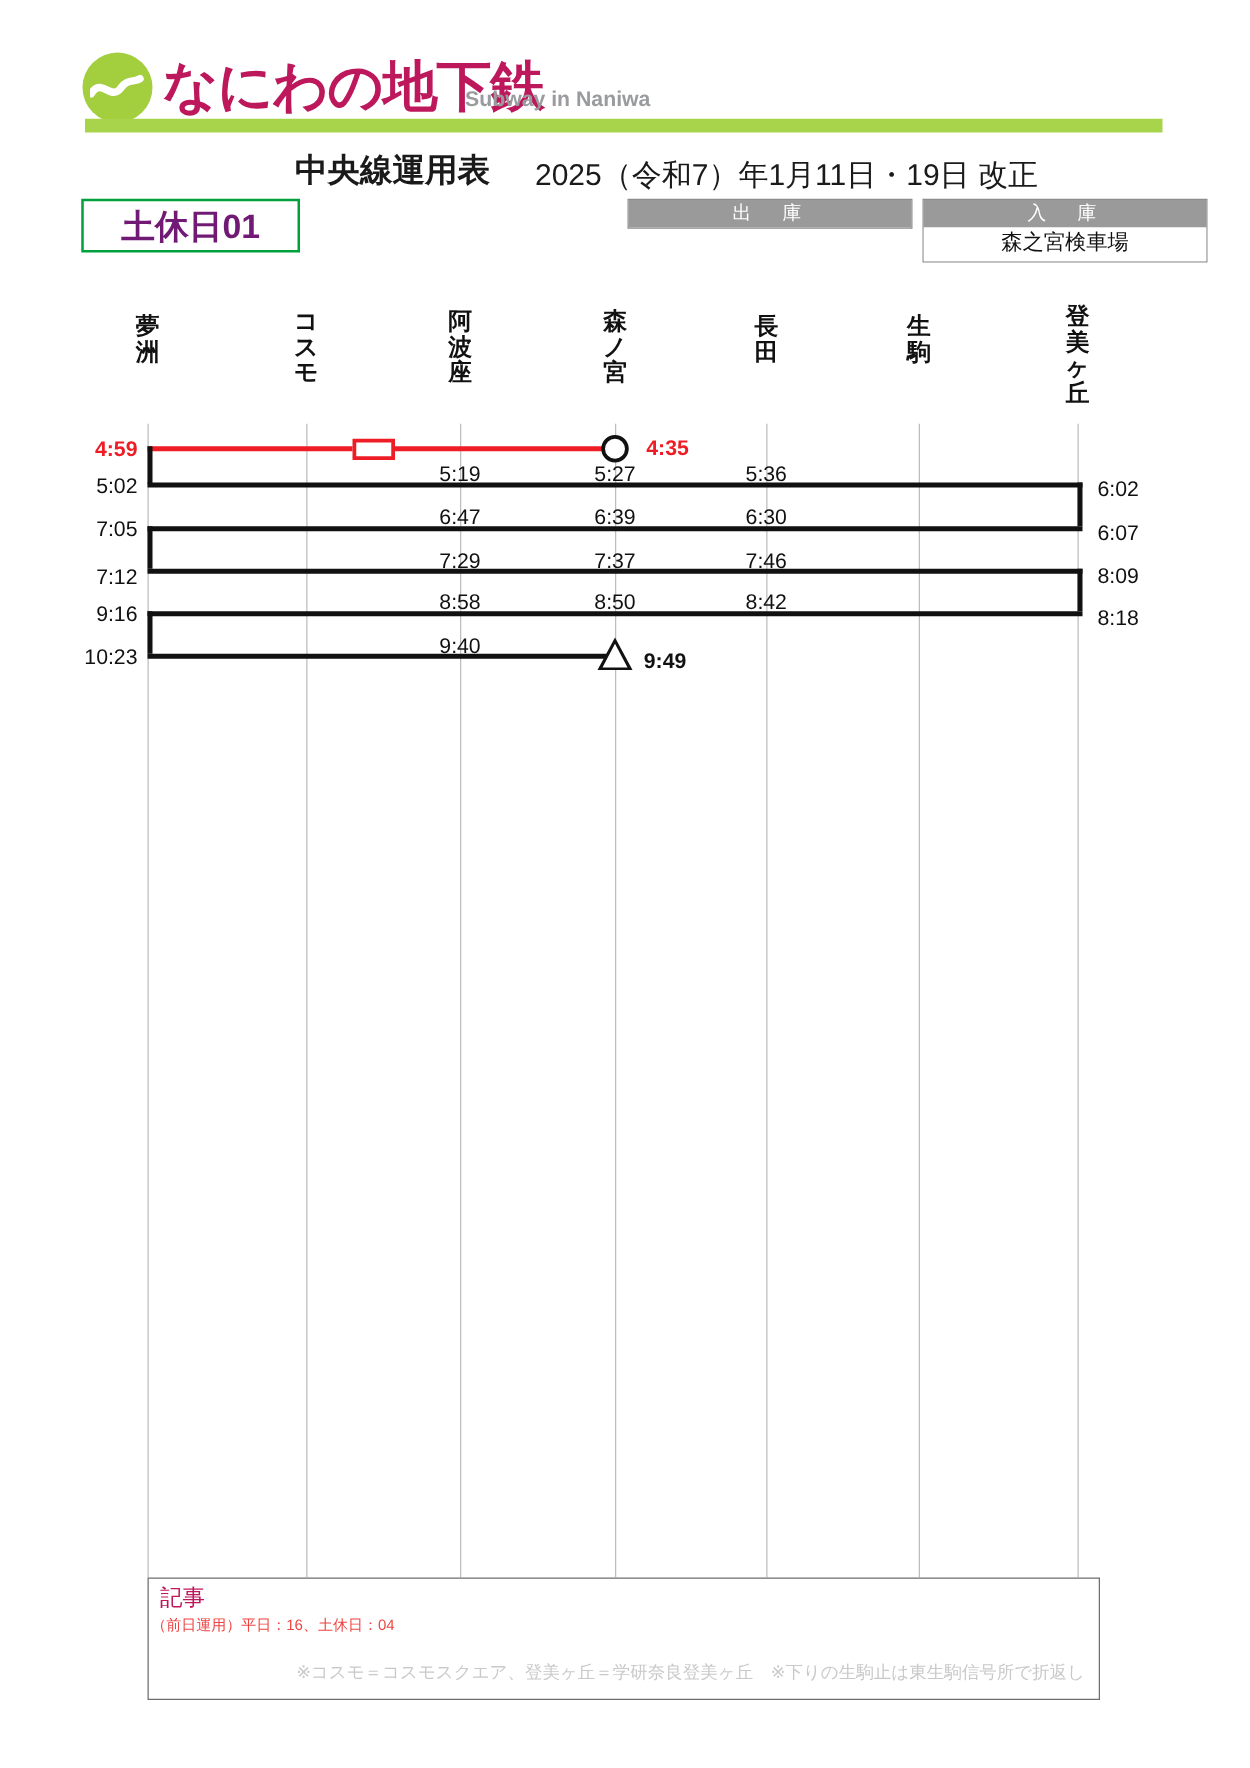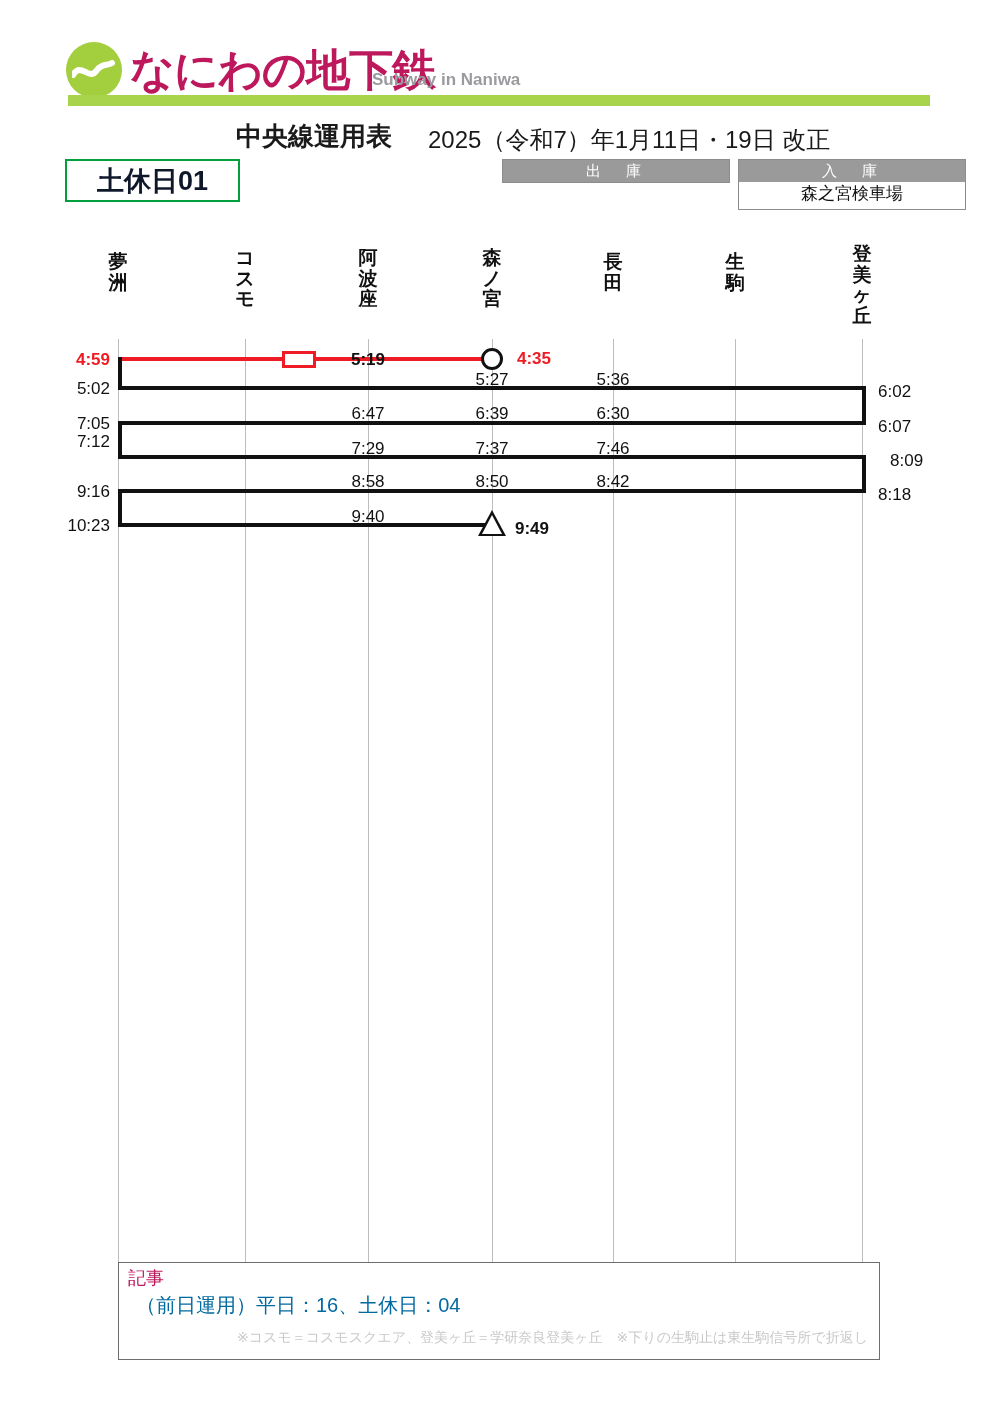--- a/index.html
+++ b/index.html
@@ -20,21 +20,21 @@
   #logo-sub{left:372px;top:70px;font-size:17px;font-weight:bold;color:#9a9b9e;
     white-space:nowrap;}
   #green-bar{left:68px;top:95px;width:862px;height:11px;background:#a8d44c;}
 
   #doc-title{left:236px;top:119px;font-size:26px;font-weight:bold;white-space:nowrap;}
   #doc-date{left:428px;top:124px;font-size:24px;white-space:nowrap;}
 
   
   #duty-badge{left:65px;top:159px;width:175px;height:43px;border:2px solid #00a03c;
     box-sizing:border-box;display:flex;align-items:center;justify-content:center;}
-  #duty-badge span{font-size:27px;font-weight:bold;color:#0f172a;white-space:nowrap;}
+  #duty-badge span{font-size:27px;font-weight:bold;color:#701a75;white-space:nowrap;}
 
   
   .depot-box{width:228px;border:1px solid #8c8c8c;box-sizing:border-box;top:159px;margin-left:44px;}
   .depot-head{background:#9a9a9a;color:#ffffff;font-size:15px;text-align:center;
     letter-spacing:5px;padding:2px 0 3px 0;line-height:1.15;}
   .depot-val{background:#ffffff;color:#111;font-size:17px;text-align:center;
     padding:2px 0 4px 0;line-height:1.2;white-space:nowrap;}
   #depot-out{left:458px;}
   #depot-in{left:694px;}
 
@@ -70,21 +70,21 @@
     border-left:14px solid transparent;border-right:14px solid transparent;
     border-bottom:26px solid #111;}
   .mk-tri u{position:absolute;display:block;width:0;height:0;left:4px;top:5px;
     border-left:10px solid transparent;border-right:10px solid transparent;
     border-bottom:19px solid #ffffff;text-decoration:none;}
 
   
   #notes-box{left:118px;top:1262px;width:762px;height:98px;
     border:1px solid #6e6e6e;box-sizing:border-box;background:#fff;}
   #notes-title{left:128px;top:1266px;font-size:18px;color:#be185d;}
-  #notes-line{left:136px;top:1292px;font-size:20px;color:#0369a1;}
+  #notes-line{left:121px;top:1292px;font-size:12px;color:#ef4444;}
   #notes-foot{left:868px;top:1329px;font-size:14px;color:#c9c9c9;white-space:nowrap;
     transform:translateX(-100%);}
 </style>
 </head>
 <body>
 
 <div class="abs" id="logo-mark"></div>
 <svg class="abs" id="logo-wave" viewBox="0 0 44 26">
   <path d="M1 17 C9 3, 17 24, 25 12 C30 5, 35 8, 40 5" stroke="#ffffff" stroke-width="6" fill="none" stroke-linecap="round"></path>
 </svg>
@@ -158,36 +158,36 @@
   <div class="abs seg seg-v" style="left:118px;top:357px;height:30px;"></div>
   <div class="abs mk-rect" style="left:282px;top:351px;"></div>
   <div class="abs mk-circle" style="left:481px;top:348px;"></div>
   <div class="tl red" style="left:517px;top:349px;">4:35</div>
   <div class="tl red r" style="left:110px;top:350px;">4:59</div>
 
   <div class="abs seg seg-h" style="left:118px;top:386px;width:748px;"></div>
   <div class="abs seg seg-v" style="left:862px;top:386px;height:35px;"></div>
   <div class="tl r" style="left:110px;top:379px;">5:02</div>
   <div class="tl" style="left:878px;top:382px;">6:02</div>
-  <div class="tl c" style="left:368px;top:350px;font-weight:bold;">5:19</div>
+  <div class="tl c" style="left:368px;top:370px;">5:19</div>
   <div class="tl c" style="left:492px;top:370px;">5:27</div>
   <div class="tl c" style="left:613px;top:370px;">5:36</div>
 
   <div class="abs seg seg-h" style="left:118px;top:421px;width:748px;"></div>
   <div class="abs seg seg-v" style="left:118px;top:421px;height:34px;"></div>
   <div class="tl" style="left:878px;top:417px;">6:07</div>
   <div class="tl r" style="left:110px;top:414px;">7:05</div>
   <div class="tl c" style="left:613px;top:404px;">6:30</div>
   <div class="tl c" style="left:492px;top:404px;">6:39</div>
   <div class="tl c" style="left:368px;top:404px;">6:47</div>
 
   <div class="abs seg seg-h" style="left:118px;top:455px;width:748px;"></div>
   <div class="abs seg seg-v" style="left:862px;top:455px;height:34px;"></div>
-  <div class="tl r" style="left:110px;top:432px;">7:12</div>
-  <div class="tl" style="left:878px;top:451px;margin-left:12px;">8:09</div>
+  <div class="tl r" style="left:110px;top:452px;">7:12</div>
+  <div class="tl" style="left:878px;top:451px;">8:09</div>
   <div class="tl c" style="left:368px;top:439px;">7:29</div>
   <div class="tl c" style="left:492px;top:439px;">7:37</div>
   <div class="tl c" style="left:613px;top:439px;">7:46</div>
 
   <div class="abs seg seg-h" style="left:118px;top:489px;width:748px;"></div>
   <div class="abs seg seg-v" style="left:118px;top:489px;height:34px;"></div>
   <div class="tl" style="left:878px;top:485px;">8:18</div>
   <div class="tl r" style="left:110px;top:482px;">9:16</div>
   <div class="tl c" style="left:613px;top:472px;">8:42</div>
   <div class="tl c" style="left:492px;top:472px;">8:50</div>

